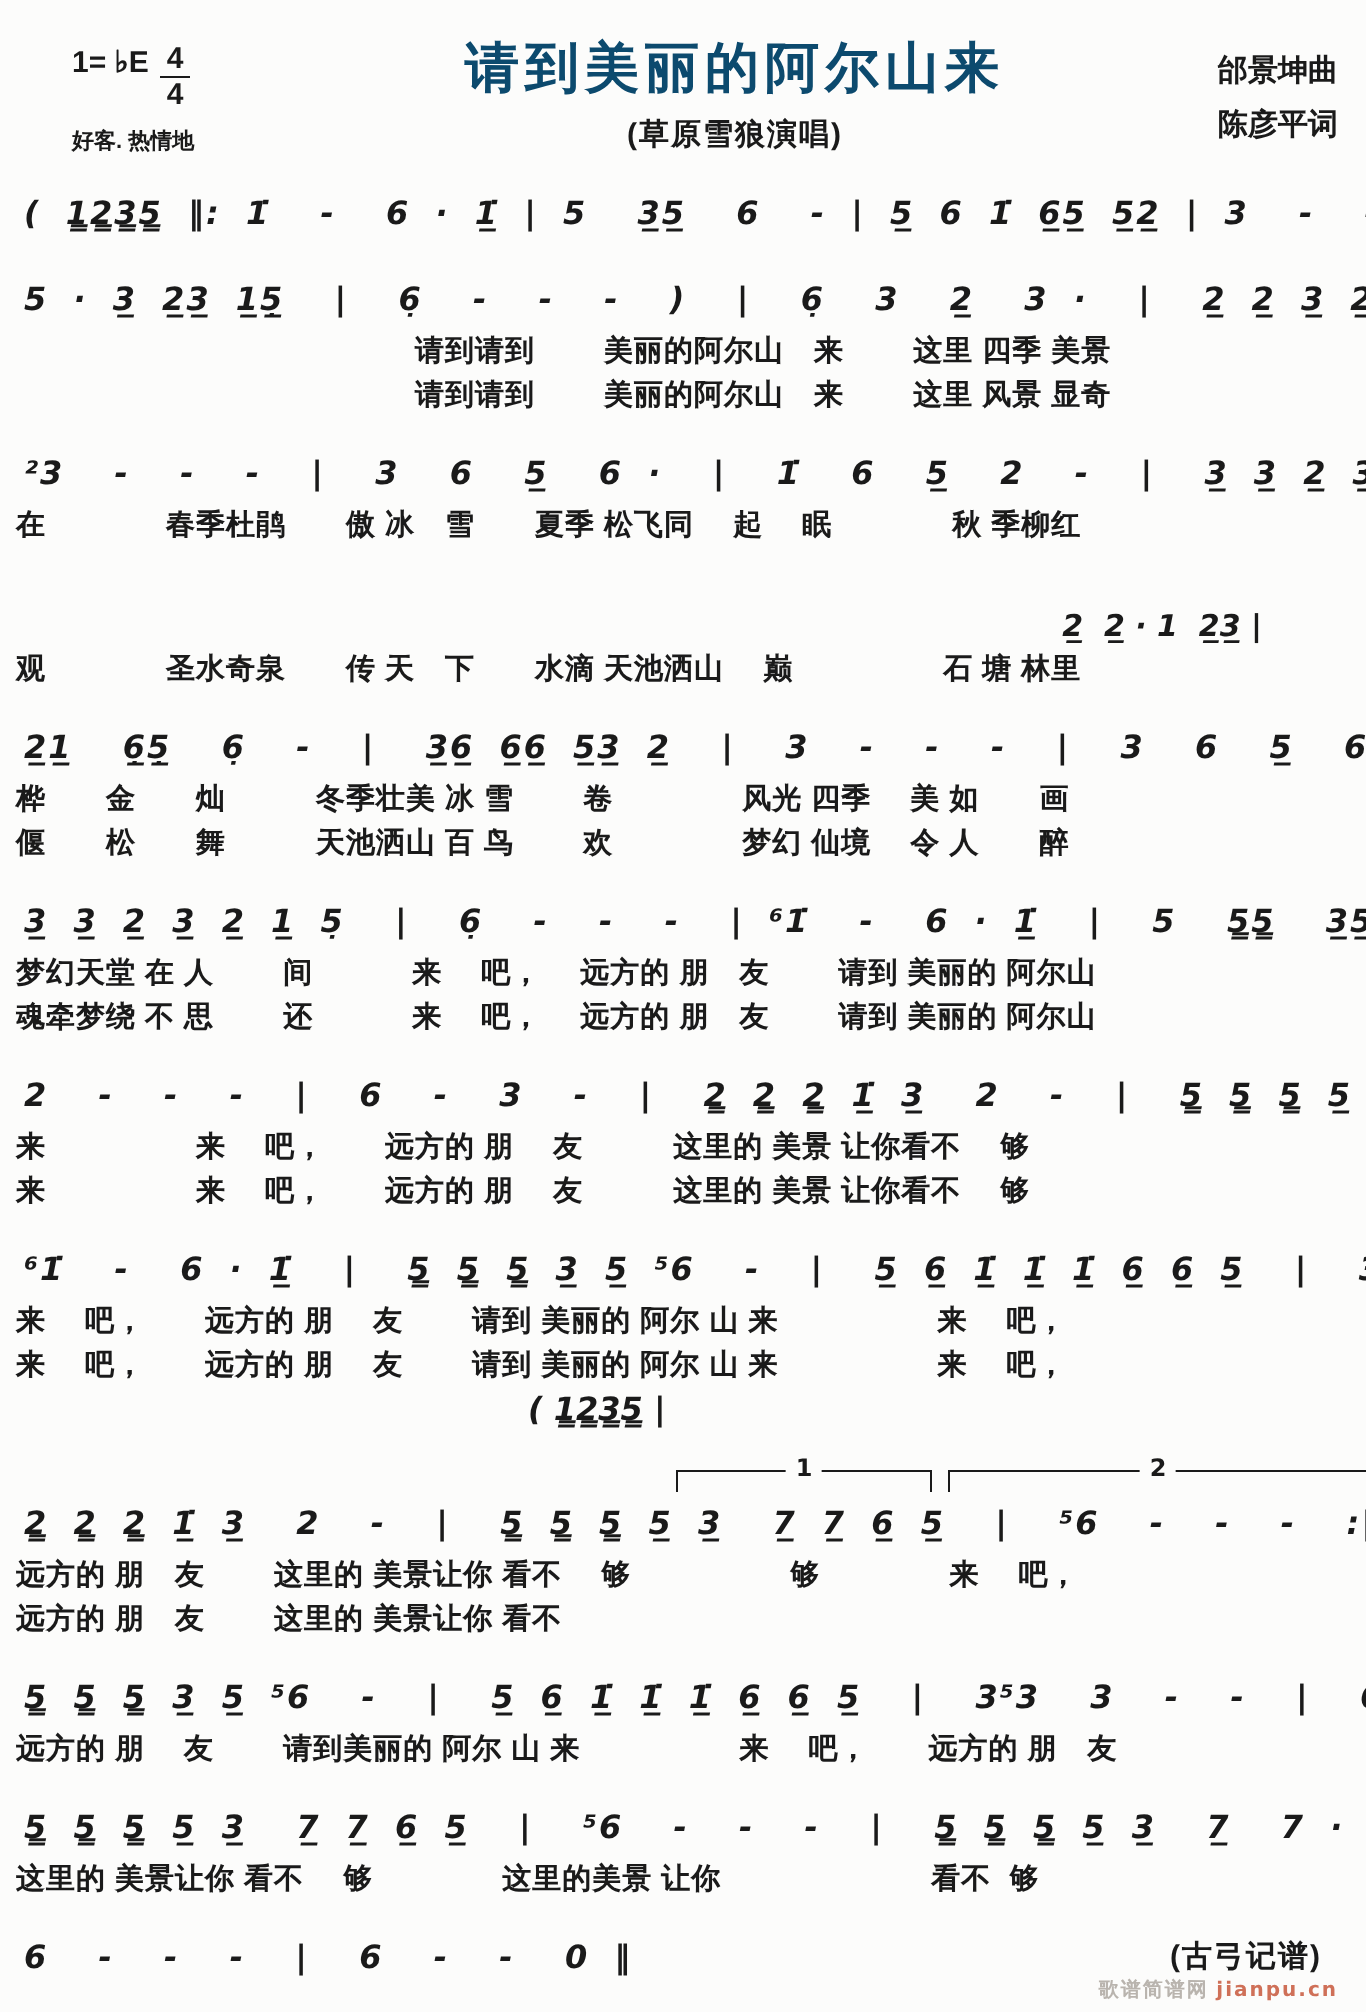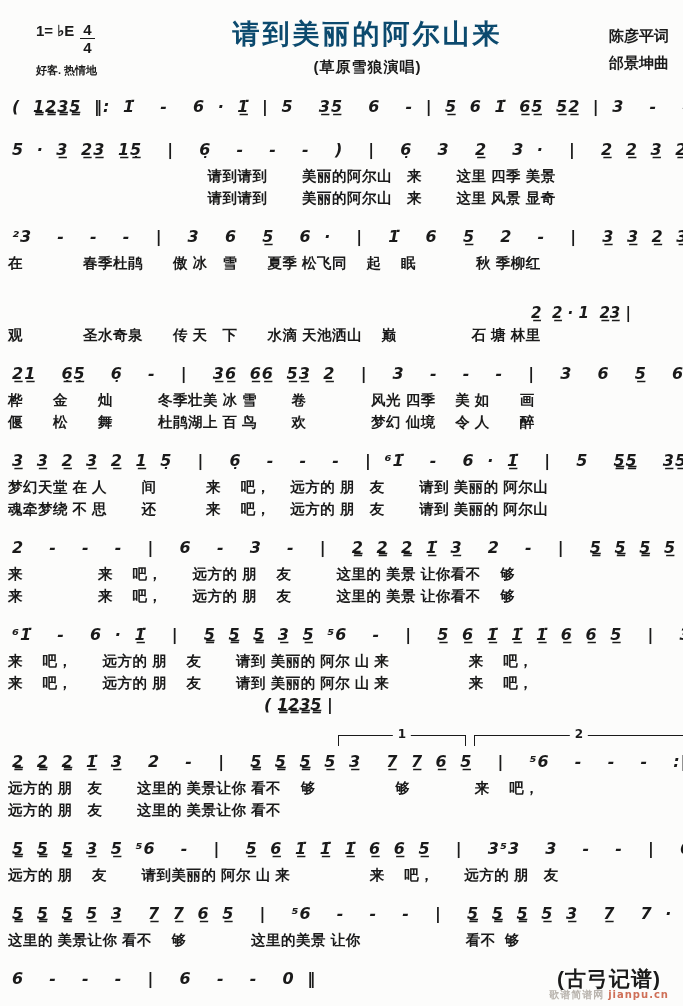--- a/index.html
+++ b/index.html
@@ -42,21 +42,21 @@
     padding-left:4px;
   }
   .notation .tail{
     float:right;
     font-style:normal;
     font-weight:bold;
     font-family:"Liberation Sans", sans-serif;
     letter-spacing:1px;
     word-spacing:0;
     padding-right:14px;
-    font-size:21px;
+    font-size:15px;
   }
   .lyric{
     font-size:14.5px;
     font-weight:bold;
     white-space:pre;
     line-height:22px;
     letter-spacing:0.5px;
   }
   .insert-notation{
     font-family:"DejaVu Sans", sans-serif;
@@ -112,22 +112,22 @@
           <span class="bot">4</span>
         </span>
       </div>
       <div class="tempo">好客. 热情地</div>
     </div>
     <div class="hdr-center">
       <div class="title">请到美丽的阿尔山来</div>
       <div class="subtitle">(草原雪狼演唱)</div>
     </div>
     <div class="hdr-right">
+      <div>邰景坤曲</div>
       <div>陈彦平词</div>
-      <div>邰景坤曲</div>
     </div>
   </div>
 
   <div id="score">
       <div class="system">
         <div class="notation">( 1̳2̳3̳5̳ ‖: 1̇  -  6 · 1̲̇ | 5  3̲5̲  6  - | 5̲ 6 1̇ 6̲5̲ 5̲2̲ | 3  -  -  - | 6  -  3 · 2̲ | 1̲6̣̲ 1̲2̲ 3  3 |</div>
       </div>
       <div class="system">
         <div class="notation">5 · 3̲ 2̲3̲ 1̲5̣̲  |  6̣  -  -  -  )  |  6̣  3  2̲  3 ·  |  2̲ 2̲ 3̲ 2̲ 3̲ 2̲1̲ 6̣  -  |  1̲ 1̲ 1̲ 6̣̲ 6̲ 5̲ 2̲ |</div>
         <div class="lyric">　　　　　　　　　　　　　 请到请到　　 美丽的阿尔山　来　　 这里 四季 美景</div>
@@ -135,21 +135,21 @@
       </div>
       <div class="system">
         <div class="notation">²3  -  -  -  |  3  6  5̲  6 ·  |  1̇  6  5̲  2  -  |  3̲ 3̲ 2̲ 3̲ 2̲ 1̲ 5̣ | 6̣  -  -  -  |  2 · 2̲ 1 2̲3̲ |</div>
         <div class="lyric">在　　　　春季杜鹃　　傲 冰　雪　　夏季 松飞同　 起　 眠　　　　秋 季柳红</div>
         <div class="insert-notation">2̲  2̲ · 1  2̲3̲ |</div>
         <div class="lyric">观　　　　圣水奇泉　　传 天　下　　水滴 天池洒山　 巅　　　　　石 塘 林里</div>
       </div>
       <div class="system">
         <div class="notation">2̲1̲  6̣̲5̣̲  6̣  -  |  3̲6̲ 6̲6̲ 5̲3̲ 2̲  |  3  -  -  -  |  3  6  5̲  6 ·  |  1̇  6  5̲  2  -  |</div>
         <div class="lyric">桦　　金　　灿　　　冬季壮美 冰 雪　　 卷　　　　 风光 四季　 美 如　　画</div>
-        <div class="lyric">偃　　松　　舞　　　杜鹃湖上 百 鸟　　 欢　　　　 梦幻 仙境　 令 人　　醉</div>
+        <div class="lyric">偃　　松　　舞　　　天池洒山 百 鸟　　 欢　　　　 梦幻 仙境　 令 人　　醉</div>
       </div>
       <div class="system">
         <div class="notation">3̲ 3̲ 2̲ 3̲ 2̲ 1̲ 5̣  |  6̣  -  -  -  | ⁶1̇  -  6 · 1̲̇  |  5  5̳5̳  3̲5̲ ⁵6  -  |  5̲ 6̲ 1̇ 1̲̇ 1̲̇ 6̲ 6̲ 5̲ |</div>
         <div class="lyric">梦幻天堂 在 人　　 间　　　 来　 吧，　 远方的 朋　友　　 请到 美丽的 阿尔山</div>
         <div class="lyric">魂牵梦绕 不 思　　 还　　　 来　 吧，　 远方的 朋　友　　 请到 美丽的 阿尔山</div>
       </div>
       <div class="system">
         <div class="notation">2  -  -  -  |  6  -  3  -  |  2̳ 2̳ 2̳ 1̲̇ 3̲  2  -  |  5̳ 5̳ 5̳ 5̲ 3̲  2̲ 2̲ 1̲ 2̲  | ²3  -  -  -  |</div>
         <div class="lyric">来　　　　　来　 吧，　　远方的 朋　 友　　　这里的 美景 让你看不　 够</div>
         <div class="lyric">来　　　　　来　 吧，　　远方的 朋　 友　　　这里的 美景 让你看不　 够</div>

